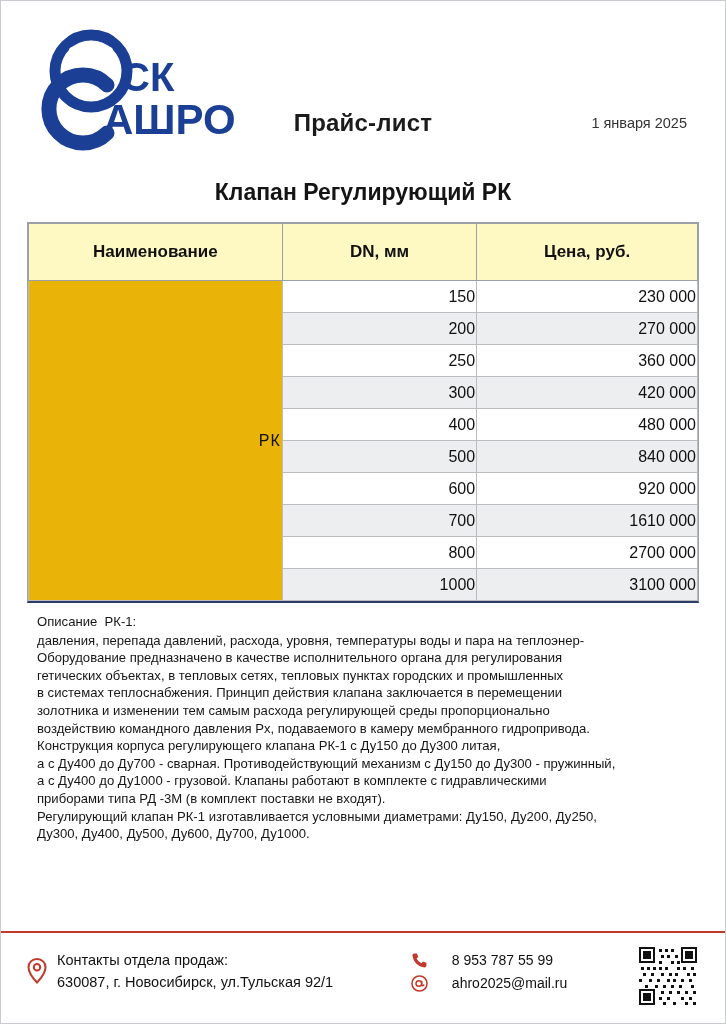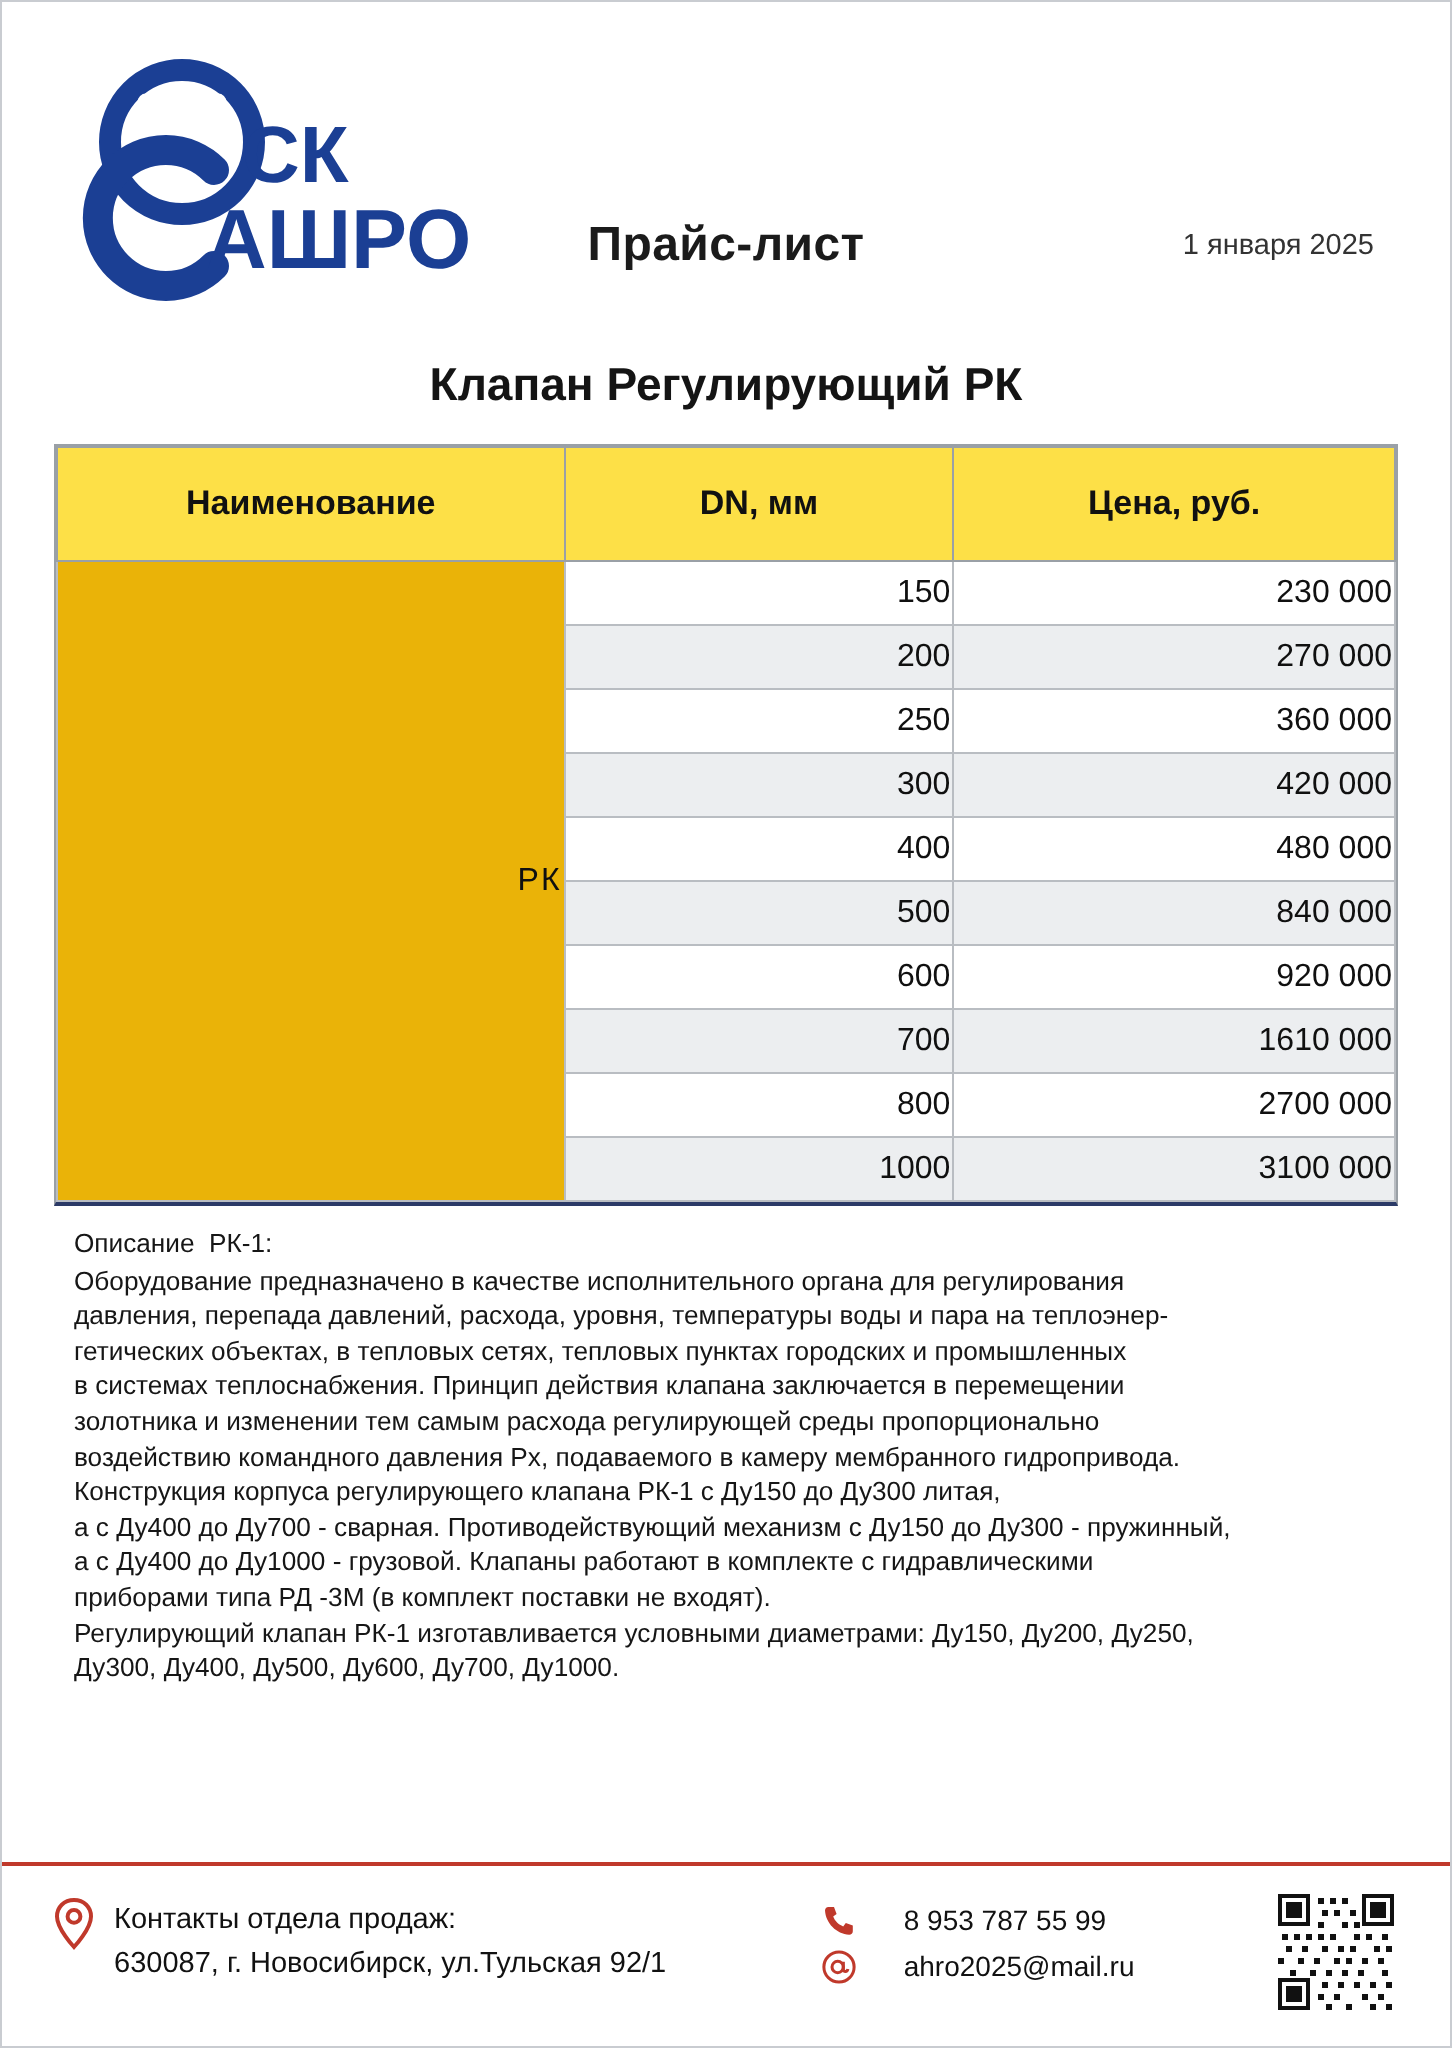--- a/index.html
+++ b/index.html
@@ -73,21 +73,21 @@
     margin: 0 26px;
     border: 1px solid #9aa0a6;
     border-bottom: 2px solid #2b3a67;
   }
   table.price {
     width: 100%;
     border-collapse: collapse;
     table-layout: fixed;
   }
   table.price thead th {
-    background: #fde047;
+    background: #fef9c3;
     border: 1px solid #9aa0a6;
     font-size: 17px;
     font-weight: bold;
     color: #111111;
     height: 54px;
     text-align: center;
   }
   table.price thead th.th-name { width: 38%; }
   table.price thead th.th-dn   { width: 29%; }
   table.price thead th.th-price{ width: 33%; }
@@ -138,21 +138,21 @@
     box-sizing: border-box;
   }
   .footer-inner {
     display: flex;
     align-items: flex-start;
     justify-content: space-between;
     height: 100%;
   }
   .contacts-left {
     display: flex;
-    align-items: flex-start;
+    align-items: center;
     gap: 10px;
     padding-top: 6px;
   }
   .contacts-text {
     font-size: 14.5px;
     line-height: 22px;
     color: #111111;
   }
   .contacts-right {
     padding-top: 6px;
@@ -262,22 +262,22 @@
         <tr>
           <td class="dn">1000</td>
           <td class="price">3100 000</td>
         </tr>
       </tbody>
     </table>
   </div>
 
   <div class="description">
     <div class="line desc-head">Описание  РК-1:</div>
+    <div class="line">давления, перепада давлений, расхода, уровня, температуры воды и пара на теплоэнер-</div>
     <div class="line">Оборудование предназначено в качестве исполнительного органа для регулирования</div>
-    <div class="line">давления, перепада давлений, расхода, уровня, температуры воды и пара на теплоэнер-</div>
     <div class="line">гетических объектах, в тепловых сетях, тепловых пунктах городских и промышленных</div>
     <div class="line">в системах теплоснабжения. Принцип действия клапана заключается в перемещении</div>
     <div class="line">золотника и изменении тем самым расхода регулирующей среды пропорционально</div>
     <div class="line">воздействию командного давления Рх, подаваемого в камеру мембранного гидропривода.</div>
     <div class="line">Конструкция корпуса регулирующего клапана РК-1 с Ду150 до Ду300 литая,</div>
     <div class="line">а с Ду400 до Ду700 - сварная. Противодействующий механизм с Ду150 до Ду300 - пружинный,</div>
     <div class="line">а с Ду400 до Ду1000 - грузовой. Клапаны работают в комплекте с гидравлическими</div>
     <div class="line">приборами типа РД -3М (в комплект поставки не входят).</div>
     <div class="line">Регулирующий клапан РК-1 изготавливается условными диаметрами: Ду150, Ду200, Ду250,</div>
     <div class="line">Ду300, Ду400, Ду500, Ду600, Ду700, Ду1000.</div>

